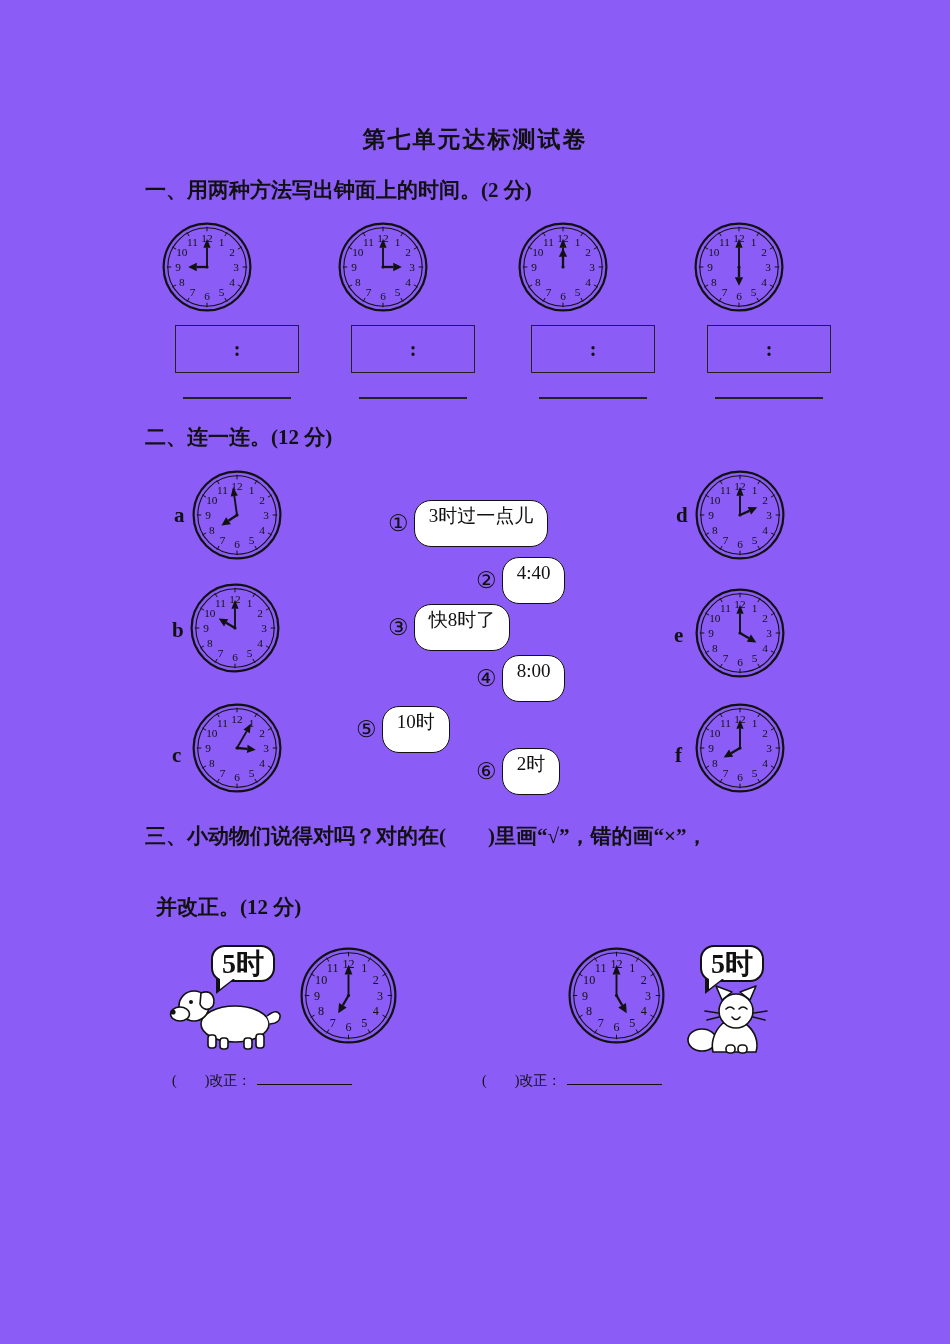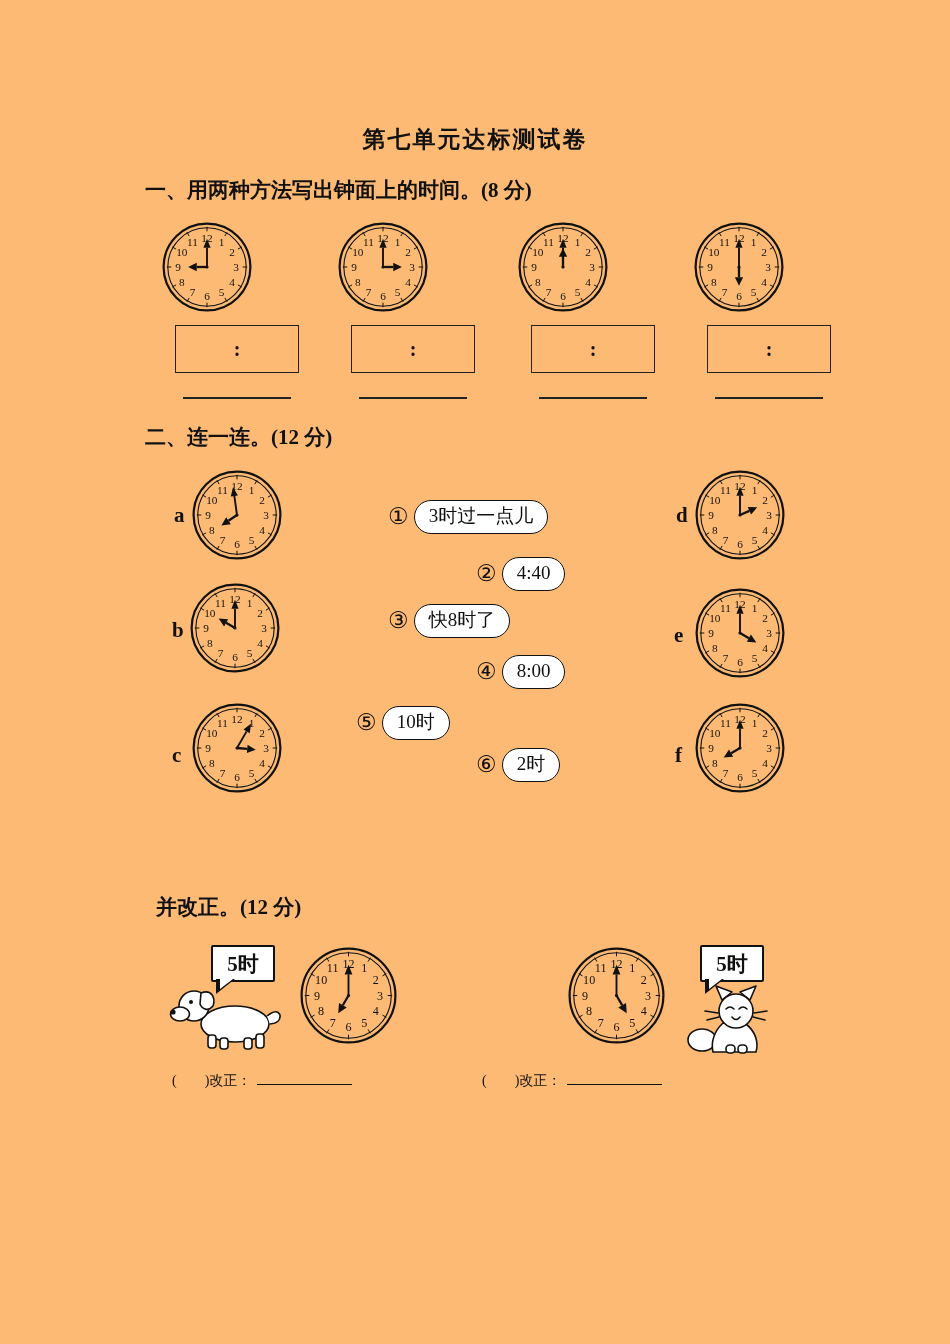--- a/index.html
+++ b/index.html
@@ -1,20 +1,20 @@
 <!DOCTYPE html>
 <html><head>
 <meta charset="utf-8">
 <style>
   html,body{margin:0;padding:0;background:#888;}
   .page{
     position:relative;
     width:950px;height:1344px;
     margin:0 auto;
-    background:#fdba74;
+    background:#8b5cf6;
     color:#111;
     font-family:"Liberation Serif", serif;
     overflow:hidden;
   }
   .abs{position:absolute;}
   .title{
     left:0;right:0;top:124px;
     text-align:center;
     font-size:23px;font-weight:700;
     letter-spacing:2px;
@@ -35,31 +35,31 @@
   .writeline{
     width:108px;margin:24px auto 0;
     border-bottom:2px solid #222;height:0;
   }
   .letter{font-size:21px;font-weight:700;}
   .optrow{display:flex;align-items:center;white-space:nowrap;}
   .optnum{font-size:23px;line-height:1;}
   .pill{
     display:inline-block;margin-left:5px;
     border:1.6px solid #111;border-radius:17px;
-    padding:4px 14px 5px;
+    padding:4px 14px 18px;
     font-size:19px;line-height:1.2;
     min-width:28px;text-align:left;
     background:#fff;
   }
   .bubble{
     box-sizing:border-box;
     width:64px;height:37px;
-    border:2px solid #111;border-radius:2px;
+    border:2px solid #111;border-radius:14px;
     display:flex;align-items:center;justify-content:center;
-    font-size:21px;font-weight:600;
+    font-size:28px;font-weight:600;
     background:#fff;
   }
   .bubble::before{
     content:"";position:absolute;left:3px;bottom:-14px;
     width:0;height:0;
     border-top:15px solid #111;border-right:19px solid transparent;
   }
   .bubble::after{
     content:"";position:absolute;left:6.5px;bottom:-9px;
     width:0;height:0;
@@ -73,21 +73,21 @@
   }
   svg text{fill:#111;}
 </style>
 </head>
 <body>
 
 <div class="page">
 
   <div class="abs title">第七单元达标测试卷</div>
 
-  <div class="abs sec-head" style="left:145px;top:176px;">一、用两种方法写出钟面上的时间。(8 分)</div>
+  <div class="abs sec-head" style="left:145px;top:176px;">一、用两种方法写出钟面上的时间。(2 分)</div>
 
   <div class="abs q1col" style="left:162px;top:222px;">
     <span class="clockbox">
         <svg width="90" height="90" viewBox="0 0 90 90" style="display: block;">
           <circle cx="45" cy="45" r="43.4" fill="none" stroke="#111" stroke-width="2.2"></circle>
           <circle cx="45" cy="45" r="39.2" fill="none" stroke="#111" stroke-width="1.1"></circle>
           <text x="45" y="15.991999999999997" text-anchor="middle" dominant-baseline="central" font-size="11.3" font-family="&quot;Liberation Serif&quot;, serif">12</text>
           <line x1="45" y1="4.799999999999997" x2="45" y2="9.299999999999997" stroke="#111" stroke-width="1"></line>
           <text x="59.504" y="19.878335087021" text-anchor="middle" dominant-baseline="central" font-size="11.3" font-family="&quot;Liberation Serif&quot;, serif">1</text>
           <line x1="65.1" y1="10.185778767865564" x2="62.849999999999994" y2="14.082893084895534" stroke="#111" stroke-width="1"></line>
@@ -489,20 +489,21 @@
   </div>
   <div class="abs optrow" style="left:356px;top:706px;">
     <span class="optnum">⑤</span>
     <span class="pill">10时</span>
   </div>
   <div class="abs optrow" style="left:476px;top:748px;">
     <span class="optnum">⑥</span>
     <span class="pill">2时</span>
   </div>
 
+  <div class="abs sec-head" style="left:145px;top:822px;">三、小动物们说得对吗？对的在(　　)里画“√”，错的画“×”，</div>
   <div class="abs sec-head" style="left:156px;top:893px;">并改正。(12 分)</div>
 
   <div class="abs bubble" style="left:211px;top:945px;">
     <span>5时</span>
   </div>
   <span class="abs" style="left:168px;top:981px;">
     <svg width="115" height="70" viewBox="0 0 115 70">
       <g fill="#fff" stroke="#111" stroke-width="1.6" stroke-linejoin="round">
         <ellipse cx="67" cy="43" rx="34" ry="18"></ellipse>
         <path d="M99 35 q10 -8 13 -1 q1 8 -10 9"></path>

